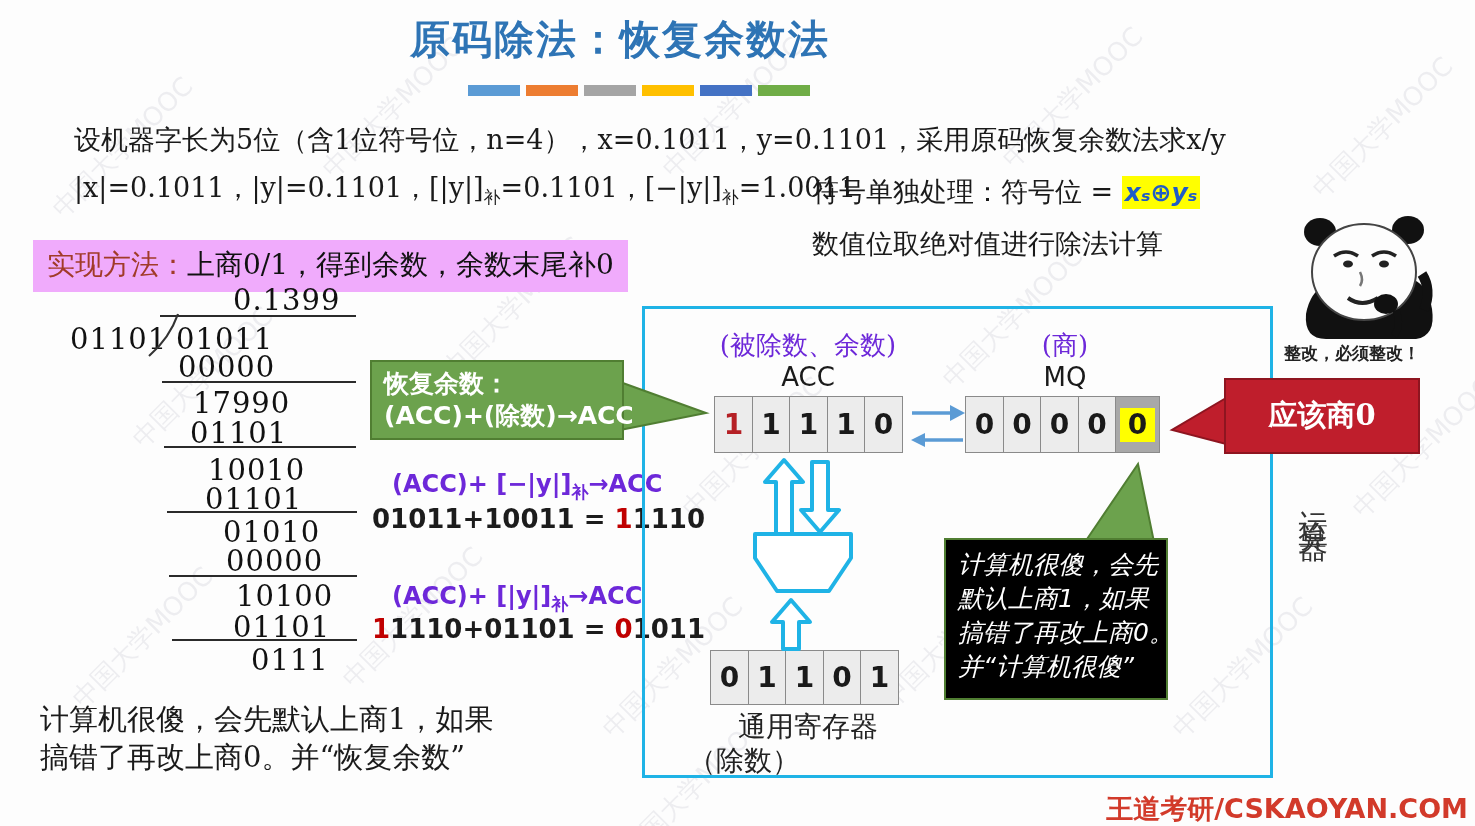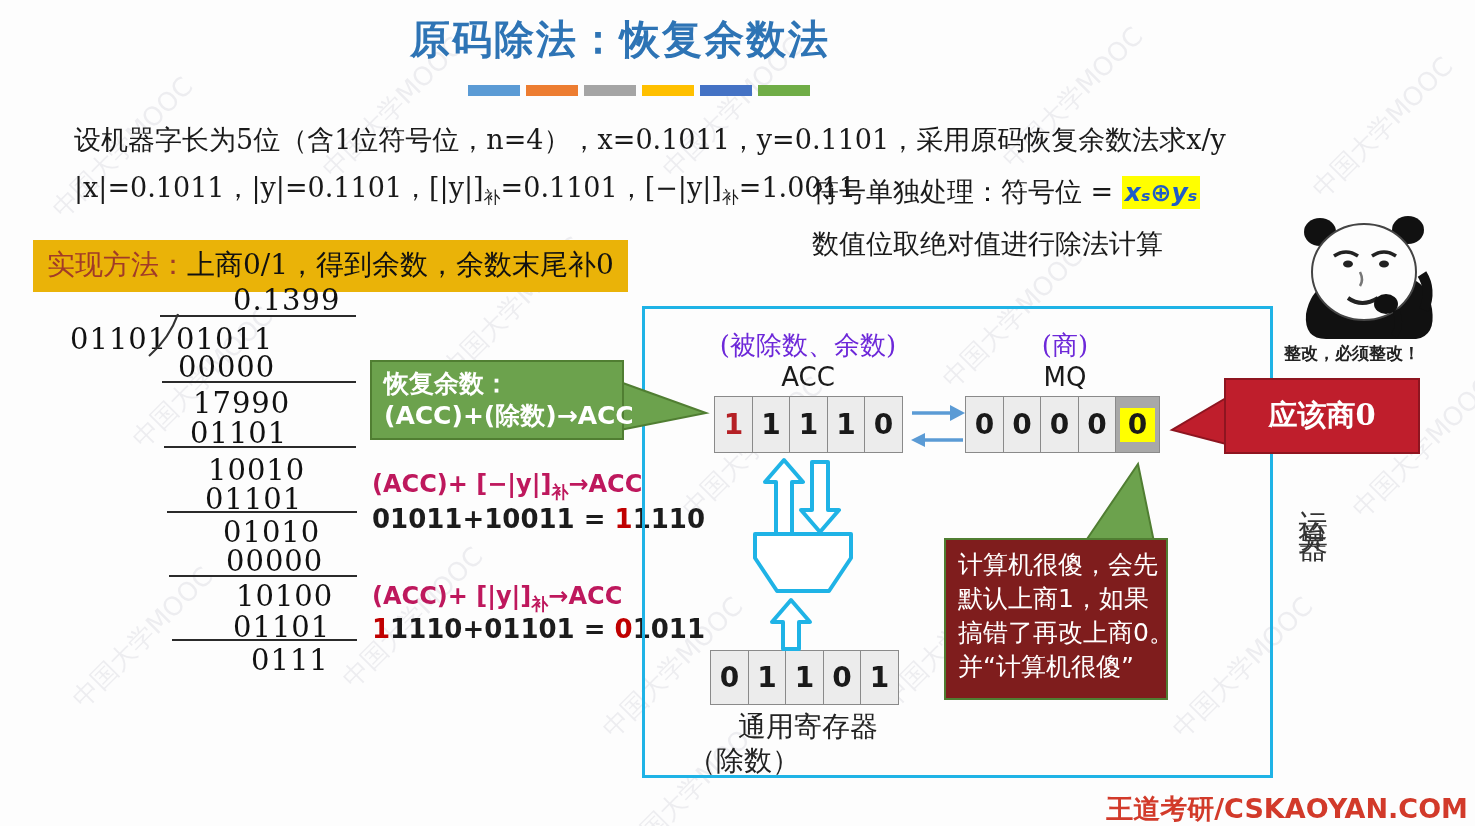--- a/index.html
+++ b/index.html
@@ -27,32 +27,32 @@
   #intro2{left:74px;top:170px;}
   sub{font-size:17px;}
 
   
   #sign1{left:812px;top:174px;}
   #sign2{left:812px;top:226px;}
   .hl-xor{background:#FFFF00;color:#1F5CC8;font-weight:bold;font-style:italic;
           font-family:"DejaVu Sans",sans-serif;font-size:25px;padding:2px 3px;}
 
   
-  #method{left:33px;top:240px;background:#eab308;padding:6px 14px 8px 14px;
+  #method{left:33px;top:240px;background:#f0abfc;padding:6px 14px 8px 14px;
           font-size:28px;white-space:nowrap;}
   #method .lbl{color:#A13B28;}
   #method .rest{color:#111;}
 
   
   .dig{position:absolute;font-family:"DejaVu Serif","Liberation Serif",serif;
        font-size:29px;letter-spacing:1px;color:#111;white-space:nowrap;}
   .hline{position:absolute;height:2px;background:#2b2b2b;}
 
   
-  .eq-label{position:absolute;font-size:24px;font-weight:600;color:#be185d;white-space:nowrap;}
+  .eq-label{position:absolute;font-size:24px;font-weight:600;color:#6d28d9;white-space:nowrap;margin-left:20px;}
   .eq-calc{position:absolute;font-size:26px;font-weight:bold;color:#1c1c1c;white-space:nowrap;}
   .red{color:#C00000;}
 
   
   #aluBox{left:642px;top:306px;width:625px;height:466px;border:3px solid #1FB3E6;background:transparent;}
 
   .reg-caption{position:absolute;font-size:26px;color:#6d28d9;text-align:center;
                font-family:"DejaVu Serif",serif;white-space:nowrap;}
   .reg-name{position:absolute;font-size:26px;color:#1a1a1a;text-align:center;white-space:nowrap;}
 
@@ -63,23 +63,23 @@
   .cell:first-child{margin-left:0;}
   .cell .red-digit{color:#B52025;}
   .cell.gray{background:#A8A8A8;width:45px;}
   .yellow-pad{background:#FFFF00;padding:3px 8px;line-height:1;}
 
   
   .bubble{position:absolute;border-radius:0;color:#fff;}
   #bubble1{left:370px;top:360px;width:254px;height:80px;background:#6CA24D;
            border:2px solid #507E32;padding:6px 12px;box-sizing:border-box;
            font-size:25px;font-weight:bold;line-height:32px;white-space:nowrap;}
-  #bubble2{left:944px;top:538px;width:224px;height:162px;background:#7f1d1d;
+  #bubble2{left:944px;top:538px;width:224px;height:162px;background:#000000;
            border:2px solid #507E32;padding:8px 12px;box-sizing:border-box;
-           font-size:25px;line-height:34px;white-space:nowrap;}
+           font-size:25px;line-height:34px;white-space:nowrap;font-style:italic;}
   #redBubble{left:1224px;top:378px;width:192px;height:72px;background:#BF1E2C;
              border:2px solid #8e1520;text-align:center;line-height:70px;
              font-size:29px;font-weight:bold;
              font-family:"DejaVu Serif",serif;white-space:nowrap;}
 
   
   #gprL1{left:688px;top:708px;width:240px;text-align:center;font-size:28px;color:#222;}
   #gprL2{left:688px;top:742px;width:240px;text-align:left;font-size:28px;color:#222;}
 
   
@@ -293,16 +293,20 @@
       <ellipse cx="88" cy="50" rx="5" ry="3.5" fill="#222"></ellipse>
       <path d="M64,58 Q68,66 64,72" stroke="#777" stroke-width="2.5" fill="none"></path>
       <path d="M52,84 Q66,94 82,84" stroke="#222" stroke-width="4" fill="none"></path>
       <ellipse cx="90" cy="90" rx="12" ry="10" fill="#111"></ellipse>
       <path d="M100,96 Q106,112 98,122" stroke="#111" stroke-width="7" fill="none"></path>
       <path d="M126,60 Q136,76 128,96" stroke="#111" stroke-width="10" fill="none"></path>
     </svg>
   </div>
   <div id="pandaCap" class="abs">整改，必须整改！</div>
 
+  <div id="note" class="abs serif">
+    <div>计算机很傻，会先默认上商1，如果</div>
+    <div>搞错了再改上商0。并“恢复余数”</div>
+  </div>
 
   <div id="footer" class="abs">王道考研/CSKAOYAN.COM</div>
 
 </div>
 
 </body></html>

